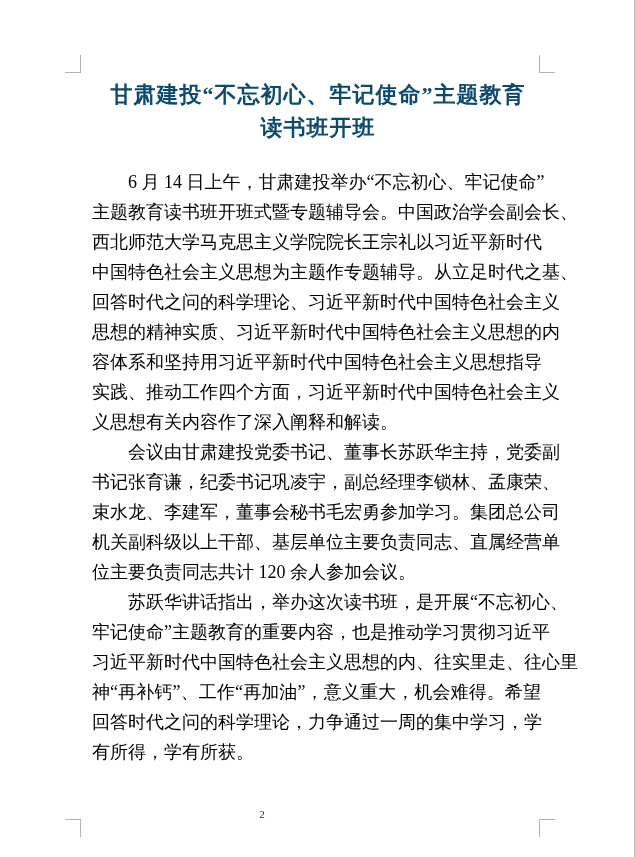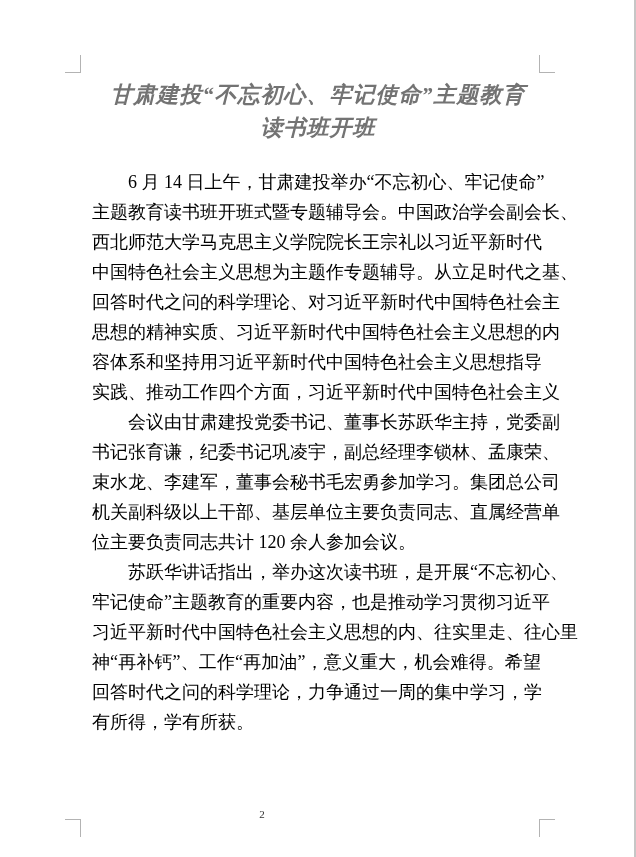--- a/index.html
+++ b/index.html
@@ -38,22 +38,21 @@
   .doc-title {
     position: absolute;
     left: 0;
     top: 78px;
     width: 636px;
     text-align: center;
     font-size: 22px;
     font-weight: bold;
     line-height: 33px;
     letter-spacing: 1px;
-    color: #737373;
-    font-style: italic;
+    color: #0c4a6e;
   }
   .doc-body {
     position: absolute;
     left: 92px;
     top: 167px;
     width: 449px;
     font-size: 18px;
     color: #000000;
   }
   .body-line {
@@ -91,24 +90,25 @@
     <div>甘肃建投“不忘初心、牢记使命”主题教育</div>
     <div>读书班开班</div>
   </div>
 
   <div class="doc-body">
 
   <div class="body-line first">6 月 14 日上午，甘肃建投举办“不忘初心、牢记使命”</div>
       <div class="body-line">主题教育读书班开班式暨专题辅导会。中国政治学会副会长、</div>
       <div class="body-line">西北师范大学马克思主义学院院长王宗礼以习近平新时代</div>
       <div class="body-line">中国特色社会主义思想为主题作专题辅导。从立足时代之基、</div>
-      <div class="body-line">回答时代之问的科学理论、对习近平新时代中国特色社会主</div>
+      <div class="body-line">回答时代之问的科学理论、习近平新时代中国特色社会主义</div>
       <div class="body-line">思想的精神实质、习近平新时代中国特色社会主义思想的内</div>
       <div class="body-line">容体系和坚持用习近平新时代中国特色社会主义思想指导</div>
       <div class="body-line">实践、推动工作四个方面，习近平新时代中国特色社会主义</div>
+      <div class="body-line last">义思想有关内容作了深入阐释和解读。</div>
       <div class="body-line first">会议由甘肃建投党委书记、董事长苏跃华主持，党委副</div>
       <div class="body-line">书记张育谦，纪委书记巩凌宇，副总经理李锁林、孟康荣、</div>
       <div class="body-line">束水龙、李建军，董事会秘书毛宏勇参加学习。集团总公司</div>
       <div class="body-line">机关副科级以上干部、基层单位主要负责同志、直属经营单</div>
       <div class="body-line last">位主要负责同志共计 120 余人参加会议。</div>
       <div class="body-line first">苏跃华讲话指出，举办这次读书班，是开展“不忘初心、</div>
       <div class="body-line">牢记使命”主题教育的重要内容，也是推动学习贯彻习近平</div>
       <div class="body-line">习近平新时代中国特色社会主义思想的内、往实里走、往心里</div>
       <div class="body-line">神“再补钙”、工作“再加油”，意义重大，机会难得。希望</div>
       <div class="body-line">回答时代之问的科学理论，力争通过一周的集中学习，学</div>

